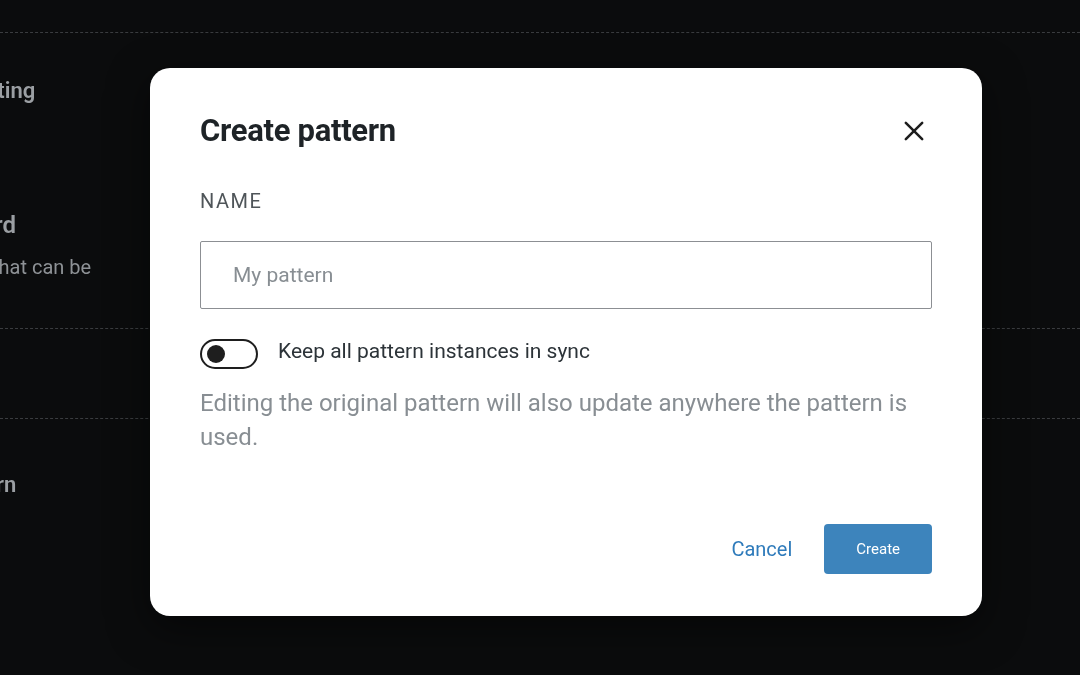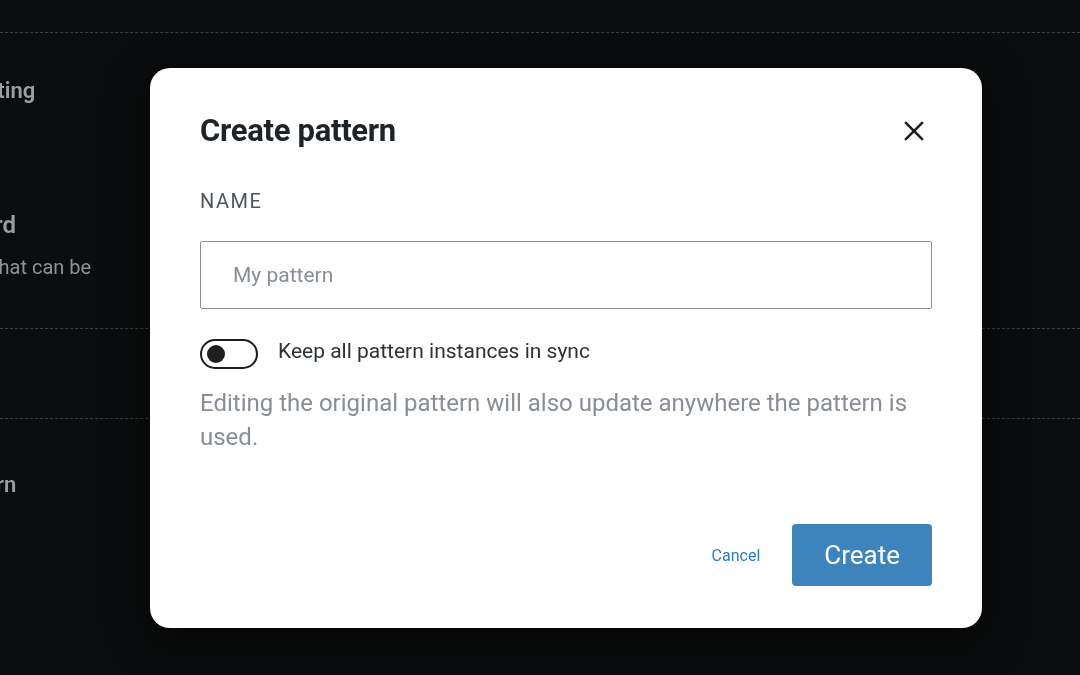--- a/index.html
+++ b/index.html
@@ -143,31 +143,31 @@
       justify-content: flex-end;
       align-items: center;
       gap: 28px;
       margin-top: 70px;
     }
 
     .cancel-button {
       background: none;
       border: none;
       color: #2f7bbb;
-      font-size: 16px;
+      font-size: 20px;
       cursor: pointer;
       font-family: inherit;
       padding: 12px 4px;
     }
 
     .create-button {
       background: #3d84bc;
       border: none;
       color: #ffffff;
-      font-size: 26px;
+      font-size: 15px;
       cursor: pointer;
       font-family: inherit;
       padding: 16px 32px;
       border-radius: 4px;
     }
 
   </style>
 </head>
 <body>
 

